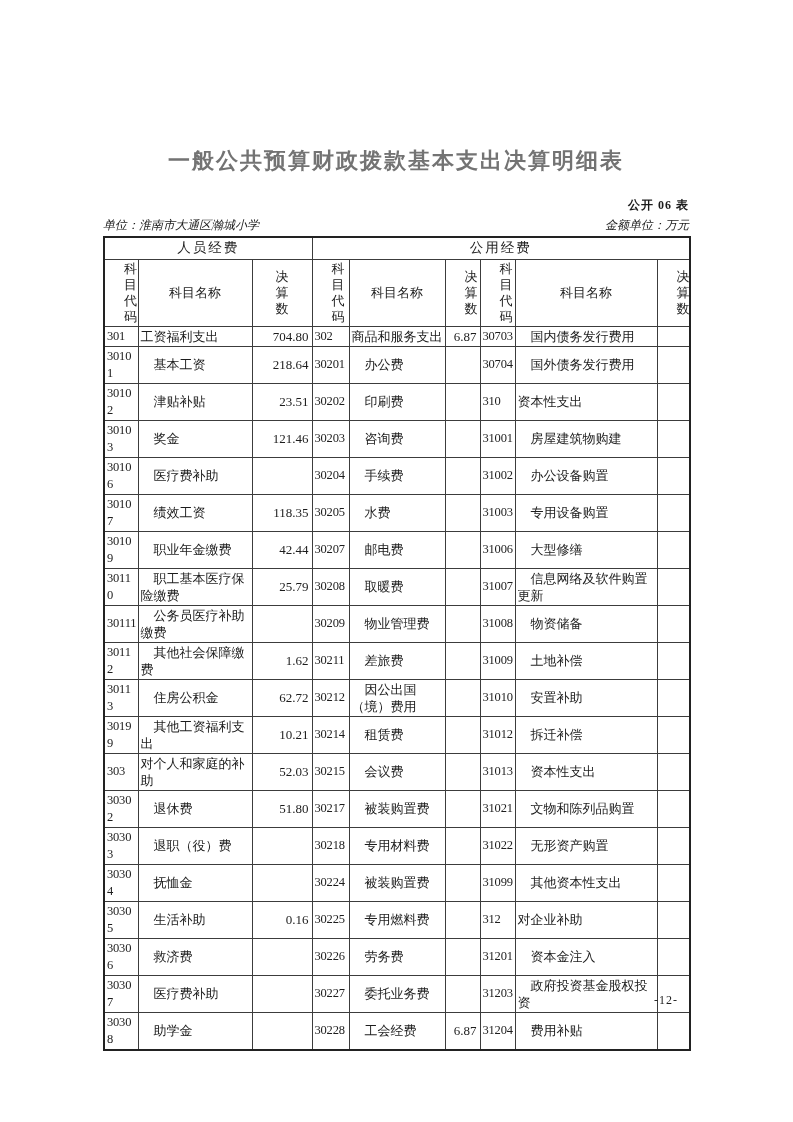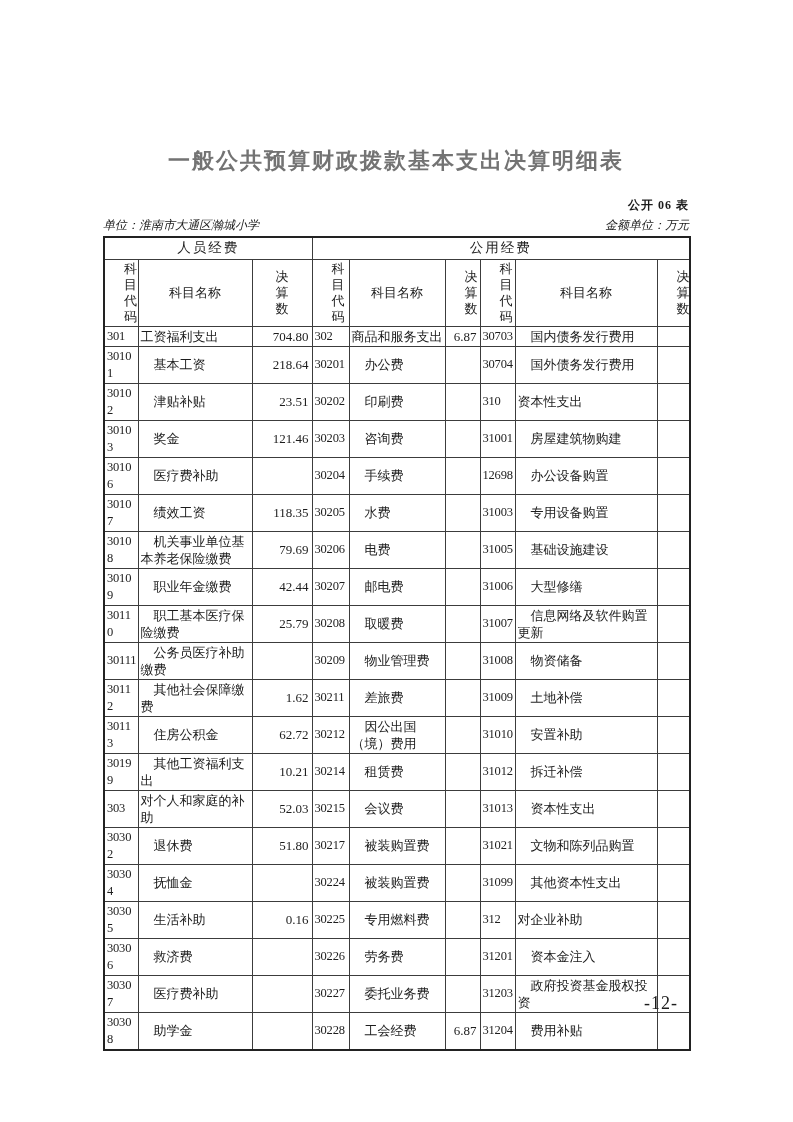--- a/index.html
+++ b/index.html
@@ -29,21 +29,21 @@
   th.group-th { height:22px; font-size:13.5px; letter-spacing:2px; }
   th.col-th { height:36px; }
   .budget td { height:20px; line-height:17px; padding:1px 2px; word-break:normal; overflow-wrap:break-word; }
   td.code { text-align:left; padding-left:2px; padding-right:1px; font-size:12.5px; letter-spacing:-0.2px; }
   td.name { text-align:left; }
   td.name.sub { text-indent:13px; }
   td.val  { text-align:right; padding-right:3px; }
   .thick { border-left-width:2px; border-left-color:#222;margin-left:47px; }
   .page-number {
     position:absolute; top:993px; right:115px;
-    font-size:18px; letter-spacing:1px;
+    font-size:12px; letter-spacing:1px;
   }
 </style>
 </head>
 <body>
 
 <div class="sheet">
   <div class="doc-title">一般公共预算财政拨款基本支出决算明细表</div>
   <div class="table-code">公开 06 表</div>
   <div class="meta-line">
     <span>单位：淮南市大通区瀚城小学</span>
@@ -124,47 +124,36 @@
           <td class="name sub">房屋建筑物购建</td>
           <td class="val"></td>
         </tr>
         <tr>
           <td class="code">30106</td>
           <td class="name sub">医疗费补助</td>
           <td class="val"></td>
           <td class="code thick">30204</td>
           <td class="name sub">手续费</td>
           <td class="val"></td>
-          <td class="code thick">12698</td>
+          <td class="code thick">31002</td>
           <td class="name sub">办公设备购置</td>
           <td class="val"></td>
         </tr>
         <tr>
           <td class="code">30107</td>
           <td class="name sub">绩效工资</td>
           <td class="val">118.35</td>
           <td class="code thick">30205</td>
           <td class="name sub">水费</td>
           <td class="val"></td>
           <td class="code thick">31003</td>
           <td class="name sub">专用设备购置</td>
           <td class="val"></td>
         </tr>
         <tr>
-          <td class="code">30108</td>
-          <td class="name sub">机关事业单位基本养老保险缴费</td>
-          <td class="val">79.69</td>
-          <td class="code thick">30206</td>
-          <td class="name sub">电费</td>
-          <td class="val"></td>
-          <td class="code thick">31005</td>
-          <td class="name sub">基础设施建设</td>
-          <td class="val"></td>
-        </tr>
-        <tr>
           <td class="code">30109</td>
           <td class="name sub">职业年金缴费</td>
           <td class="val">42.44</td>
           <td class="code thick">30207</td>
           <td class="name sub">邮电费</td>
           <td class="val"></td>
           <td class="code thick">31006</td>
           <td class="name sub">大型修缮</td>
           <td class="val"></td>
         </tr>
@@ -236,20 +225,31 @@
         </tr>
         <tr>
           <td class="code">30302</td>
           <td class="name sub">退休费</td>
           <td class="val">51.80</td>
           <td class="code thick">30217</td>
           <td class="name sub">被装购置费</td>
           <td class="val"></td>
           <td class="code thick">31021</td>
           <td class="name sub">文物和陈列品购置</td>
+          <td class="val"></td>
+        </tr>
+        <tr>
+          <td class="code">30303</td>
+          <td class="name sub">退职（役）费</td>
+          <td class="val"></td>
+          <td class="code thick">30218</td>
+          <td class="name sub">专用材料费</td>
+          <td class="val"></td>
+          <td class="code thick">31022</td>
+          <td class="name sub">无形资产购置</td>
           <td class="val"></td>
         </tr>
         <tr>
           <td class="code">30304</td>
           <td class="name sub">抚恤金</td>
           <td class="val"></td>
           <td class="code thick">30224</td>
           <td class="name sub">被装购置费</td>
           <td class="val"></td>
           <td class="code thick">31099</td>

